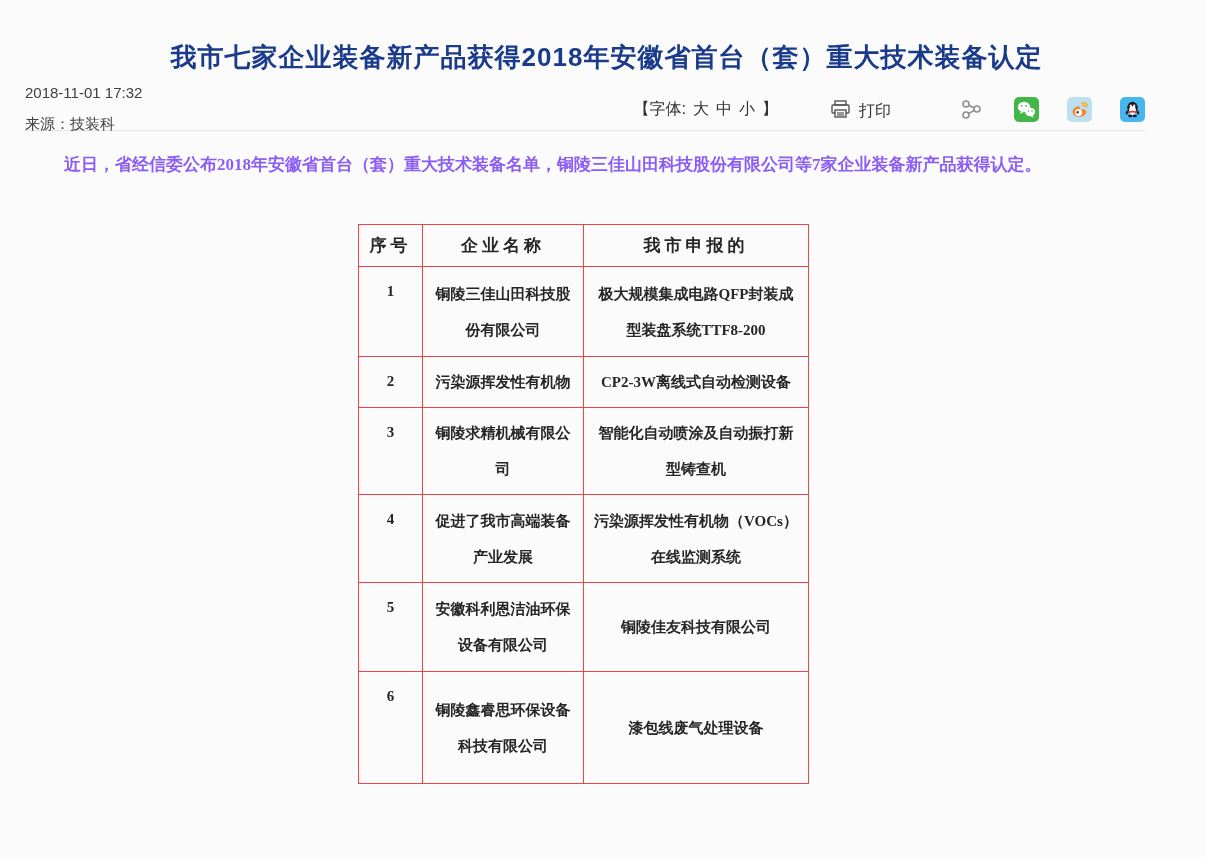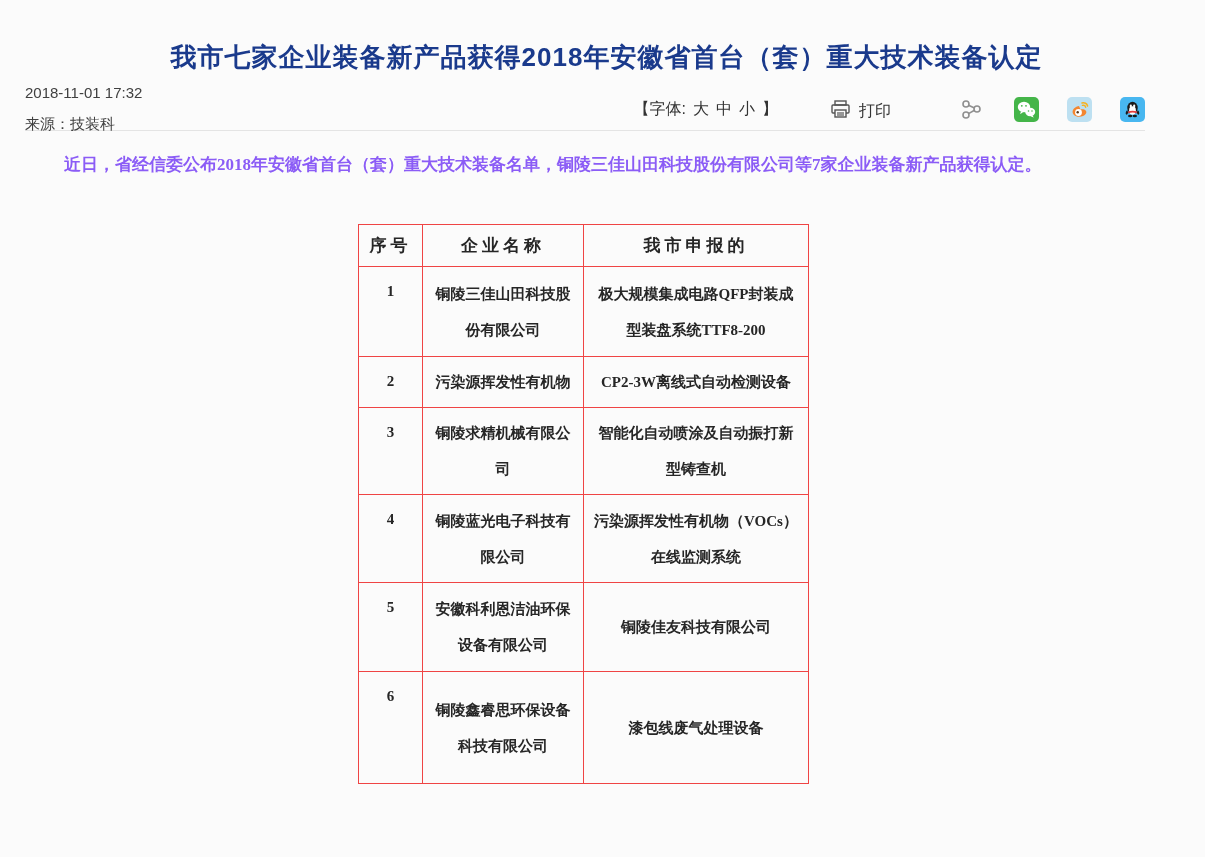--- a/index.html
+++ b/index.html
@@ -251,21 +251,21 @@
           <td class="col-company">污染源挥发性有机物</td>
           <td class="col-product">CP2-3W离线式自动检测设备</td>
         </tr>
         <tr>
           <td class="col-num">3</td>
           <td class="col-company">铜陵求精机械有限公司</td>
           <td class="col-product">智能化自动喷涂及自动振打新型铸查机</td>
         </tr>
         <tr>
           <td class="col-num">4</td>
-          <td class="col-company">铜陵蓝光电子科技有限公司</td>
+          <td class="col-company">促进了我市高端装备产业发展</td>
           <td class="col-product">污染源挥发性有机物（VOCs）在线监测系统</td>
         </tr>
         <tr>
           <td class="col-num">5</td>
           <td class="col-company">安徽科利恩洁油环保设备有限公司</td>
           <td class="col-product">铜陵佳友科技有限公司</td>
         </tr>
         <tr>
           <td class="col-num">6</td>
           <td class="col-company">铜陵鑫睿思环保设备科技有限公司</td>

